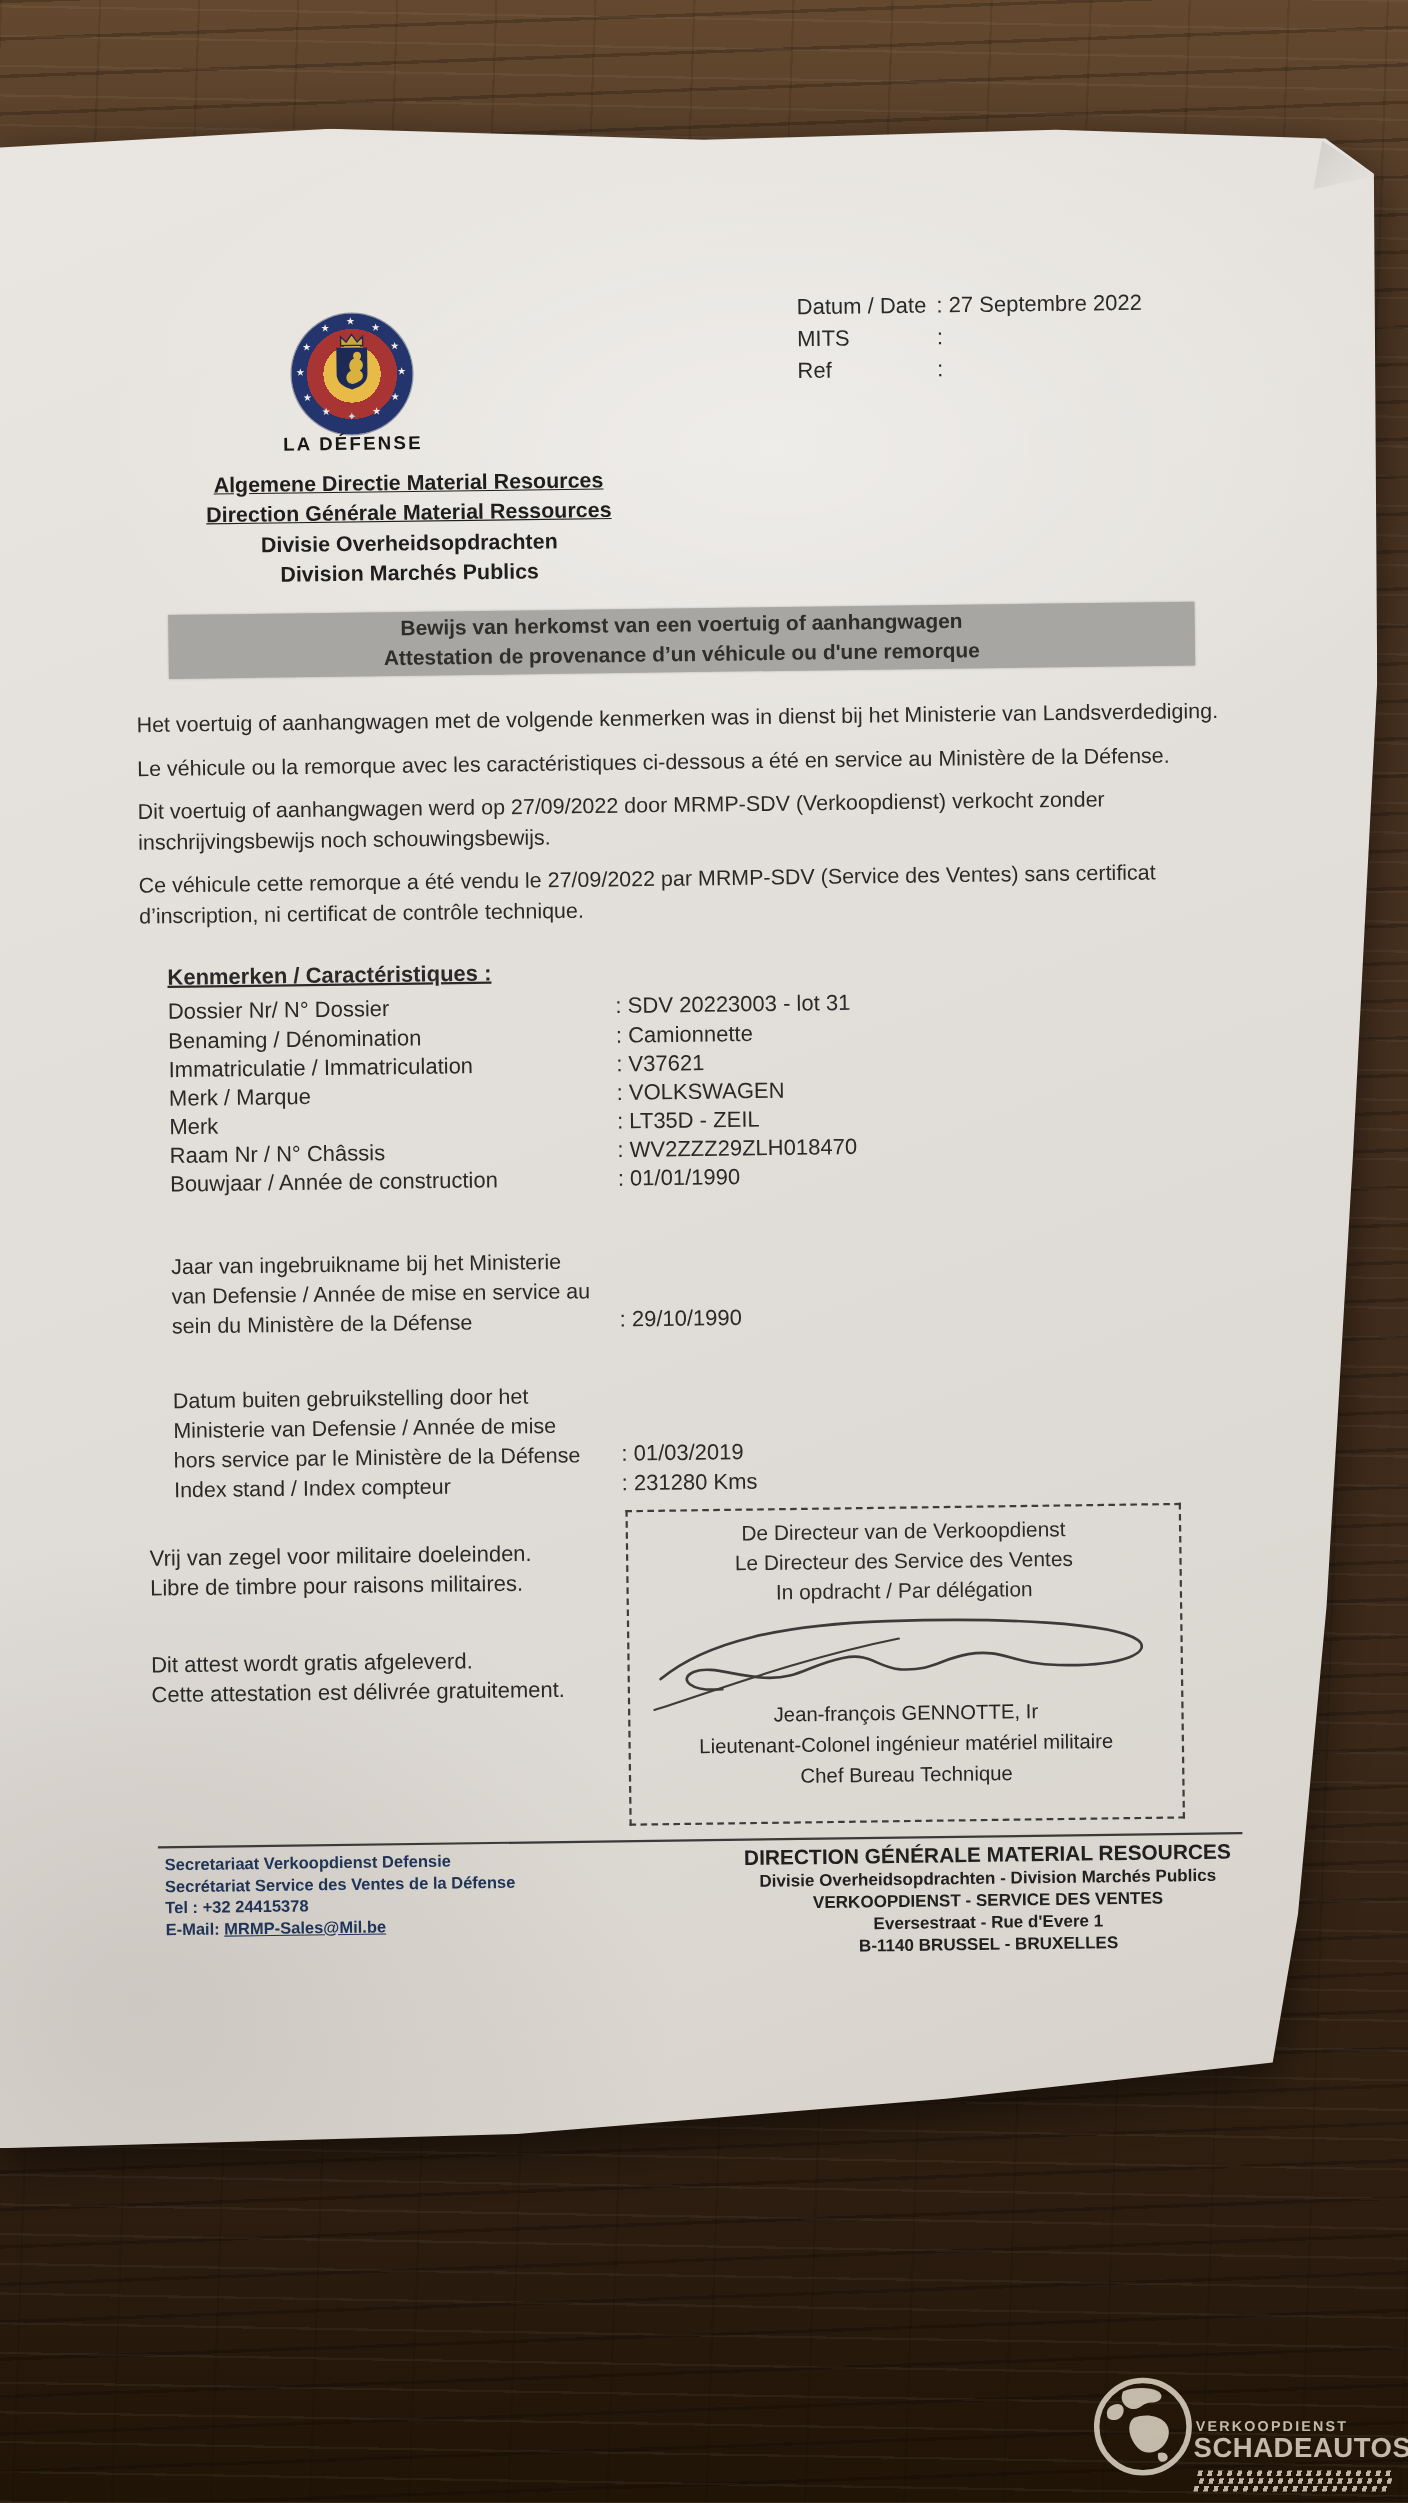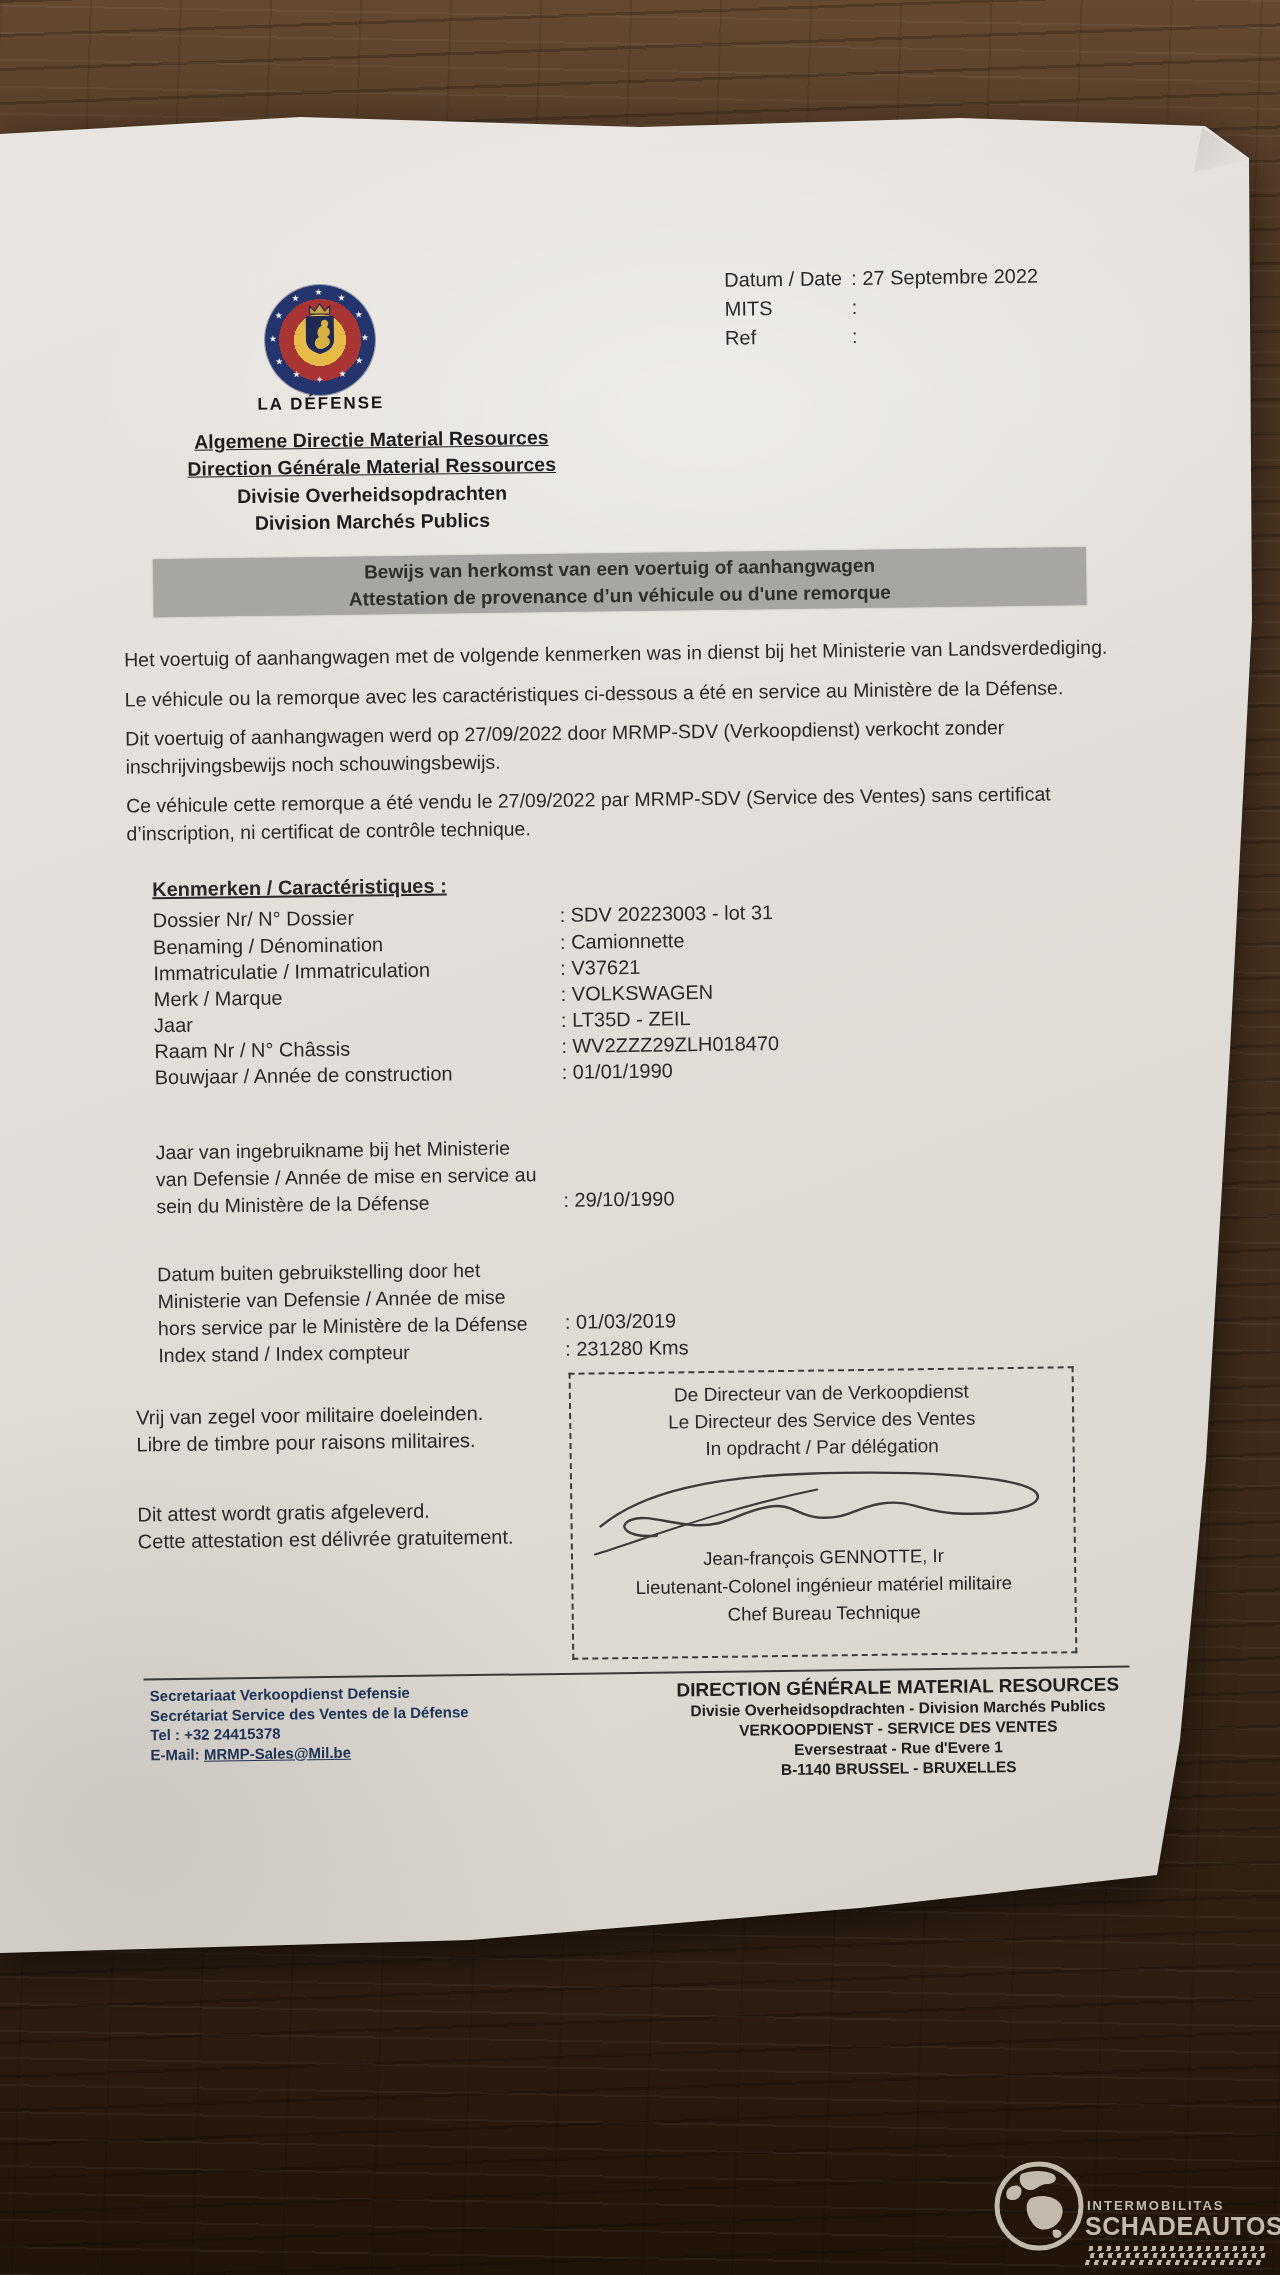--- a/index.html
+++ b/index.html
@@ -162,21 +162,21 @@
   </div>
   <div class="crow" style="top:956px;">
     <span>Immatriculatie / Immatriculation</span>
     <span class="val">: V37621</span>
   </div>
   <div class="crow" style="top:982px;">
     <span>Merk / Marque</span>
     <span class="val">: VOLKSWAGEN</span>
   </div>
   <div class="crow" style="top:1008px;">
-    <span>Jaar</span>
+    <span>Merk</span>
     <span class="val">: LT35D - ZEIL</span>
   </div>
   <div class="crow" style="top:1034px;">
     <span>Raam Nr / N° Châssis</span>
     <span class="val">: WV2ZZZ29ZLH018470</span>
   </div>
   <div class="crow" style="top:1060px;">
     <span>Bouwjaar / Année de construction</span>
     <span class="val">: 01/01/1990</span>
   </div>
@@ -242,16 +242,16 @@
 </div>
 
 <div id="watermark">
   <svg id="globe" width="92" height="92" viewBox="0 0 92 92">
     <circle cx="46" cy="46" r="42" fill="none" stroke="rgba(219,209,194,.88)" stroke-width="5"></circle>
     <path d="M28,14 C38,10 52,10 60,14 C66,18 62,24 54,24 C46,24 44,30 38,30 C30,30 24,22 28,14 Z" fill="rgba(219,209,194,.88)"></path>
     <path d="M20,26 C26,24 30,28 28,34 C26,40 18,42 14,38 C12,32 14,28 20,26 Z" fill="rgba(219,209,194,.88)"></path>
     <path d="M38,38 C48,34 60,36 66,42 C72,48 70,58 64,64 C58,70 48,72 42,66 C34,58 30,44 38,38 Z" fill="rgba(219,209,194,.88)"></path>
     <path d="M60,70 C66,68 70,72 68,76 C64,80 58,78 60,70 Z" fill="rgba(219,209,194,.88)"></path>
   </svg>
-  <div id="wm-text1">INTERMOBILITAS</div>
+  <div id="wm-text1">VERKOOPDIENST</div>
   <div id="wm-text2">SCHADEAUTOS.NL</div>
   <div id="wm-tracks"></div>
 </div>
 
 </body></html>

